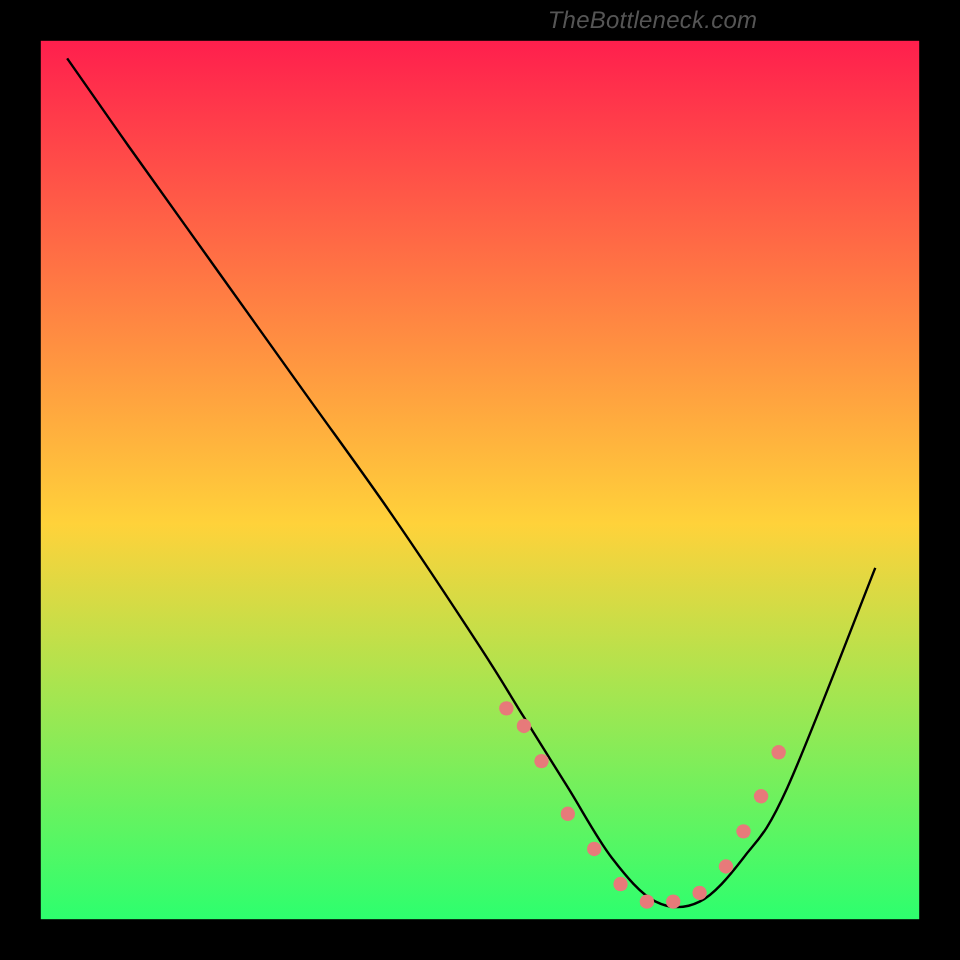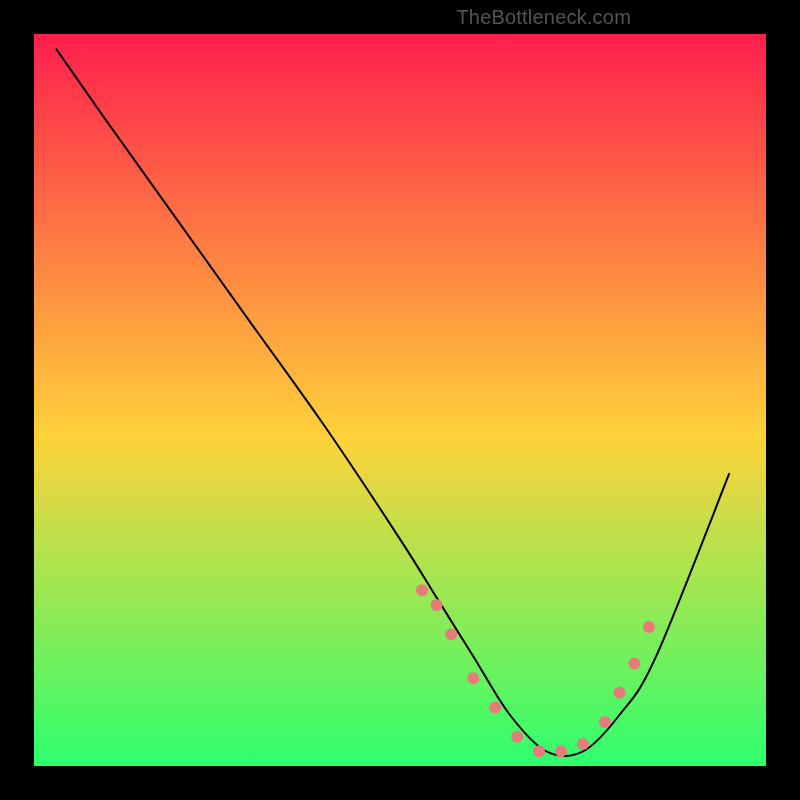--- a/index.html
+++ b/index.html
@@ -8,20 +8,21 @@
     width: 800px;
     height: 800px;
     background: #000;
     overflow: hidden;
     font-family: Arial, Helvetica, sans-serif;
   }
   .stage {
     position: relative;
     width: 641px;
     height: 800px;
+    font-style: italic;
   }
   .watermark {
     position: absolute;
     top: 6px;
     right: 10px;
     color: #555;
     font-size: 20px;
     letter-spacing: 0.2px;
     z-index: 10;
     user-select: none;

